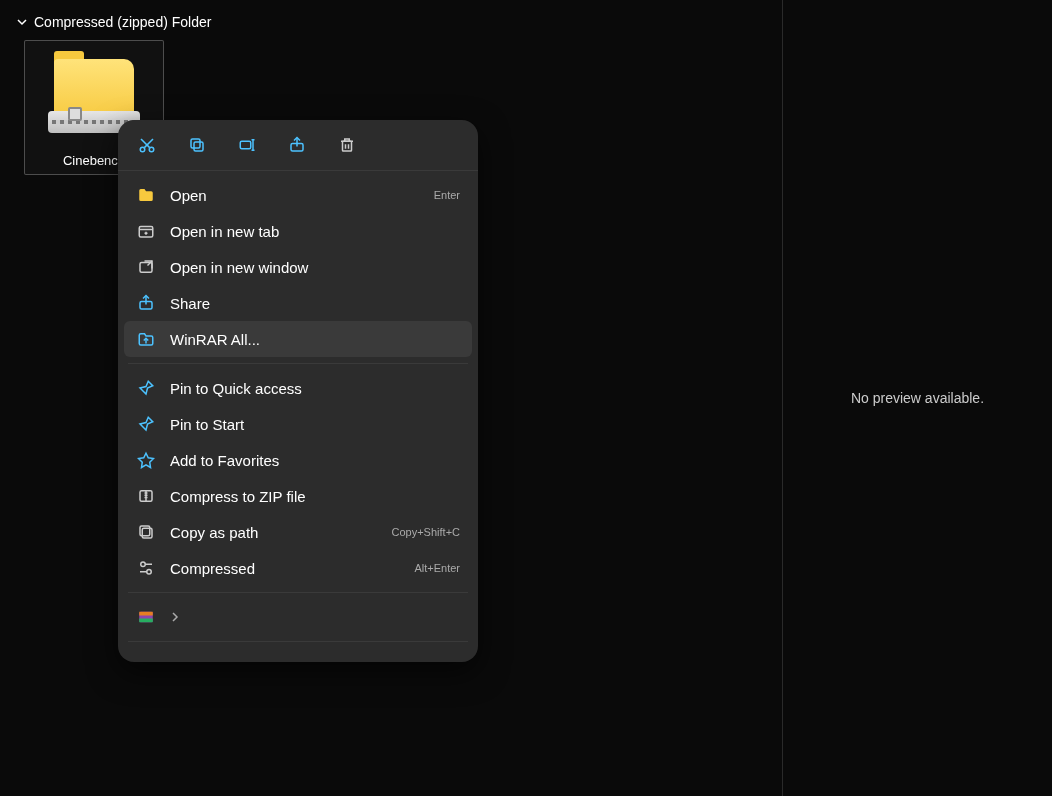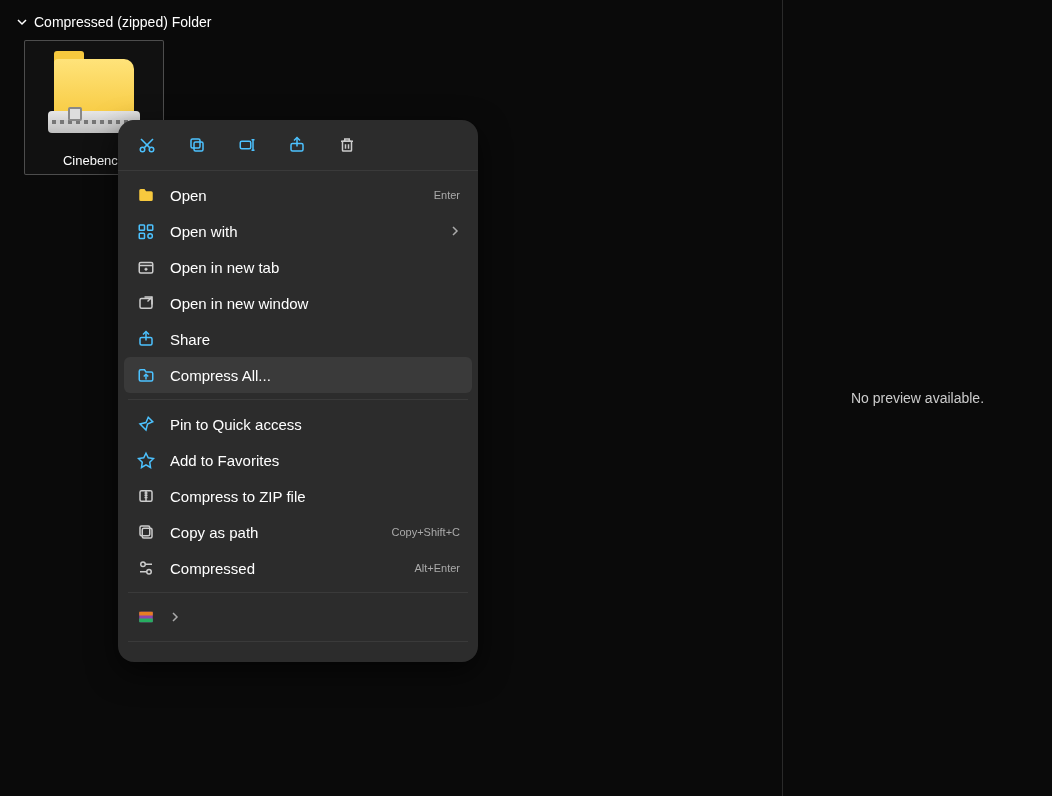--- a/index.html
+++ b/index.html
@@ -214,36 +214,20 @@
           <div class="menu-item">
             <span class="mi-icon">
               <svg width="18" height="18" viewBox="0 0 24 24">
                 <path fill="#f7c93e" d="M3 6a2 2 0 0 1 2-2h5l2 3h7a2 2 0 0 1 2 2v9a2 2 0 0 1-2 2H5a2 2 0 0 1-2-2z"></path>
               </svg>
             </span>
             <span class="mi-label">Open</span>
             <span class="mi-accel">Enter</span>
           </div>
           <div class="menu-item">
-            <span class="mi-icon">
-              <svg width="18" height="18" viewBox="0 0 24 24" fill="none" stroke="#4cc2ff" stroke-width="2">
-                <rect x="3" y="4" width="7" height="7" rx="1"></rect>
-                <rect x="14" y="4" width="7" height="7" rx="1"></rect>
-                <rect x="3" y="15" width="7" height="7" rx="1"></rect>
-                <circle cx="17.5" cy="18.5" r="3"></circle>
-              </svg>
-            </span>
-            <span class="mi-label">Open with</span>
-            <span class="mi-chev">
-              <svg width="10" height="10" viewBox="0 0 10 10">
-                <path d="M3 1 L7 5 L3 9" stroke="#aaa" stroke-width="1.5" fill="none"></path>
-              </svg>
-            </span>
-          </div>
-          <div class="menu-item">
             <span class="mi-icon neutral">
               <svg width="18" height="18" viewBox="0 0 24 24" fill="none" stroke="#cccccc" stroke-width="2">
                 <rect x="3" y="6" width="18" height="14" rx="2"></rect>
                 <path d="M3 10 L21 10"></path>
                 <path d="M12 13 L12 17 M10 15 L14 15"></path>
               </svg>
             </span>
             <span class="mi-label">Open in new tab</span>
           </div>
           <div class="menu-item">
@@ -267,30 +251,38 @@
             <span class="mi-label">Share</span>
           </div>
           <div class="menu-item highlight">
             <span class="mi-icon">
               <svg width="18" height="18" viewBox="0 0 24 24" fill="none" stroke="#4cc2ff" stroke-width="2">
                 <path d="M3 7a2 2 0 0 1 2-2h5l2 3h7a2 2 0 0 1 2 2v8a2 2 0 0 1-2 2H5a2 2 0 0 1-2-2z"></path>
                 <path d="M12 18 L12 11"></path>
                 <path d="M9 14 L12 11 L15 14"></path>
               </svg>
             </span>
-            <span class="mi-label">Compress All...</span>
+            <span class="mi-label">WinRAR All...</span>
           </div>
           <div class="menu-sep"></div>
           <div class="menu-item">
             <span class="mi-icon">
               <svg width="18" height="18" viewBox="0 0 24 24" fill="none" stroke="#4cc2ff" stroke-width="2">
                 <path d="M15 3 L21 9 L14 12 L12 20 L4 12 L12 10z"></path>
               </svg>
             </span>
             <span class="mi-label">Pin to Quick access</span>
+          </div>
+          <div class="menu-item">
+            <span class="mi-icon">
+              <svg width="18" height="18" viewBox="0 0 24 24" fill="none" stroke="#4cc2ff" stroke-width="2">
+                <path d="M15 3 L21 9 L14 12 L12 20 L4 12 L12 10z"></path>
+              </svg>
+            </span>
+            <span class="mi-label">Pin to Start</span>
           </div>
           <div class="menu-item">
             <span class="mi-icon">
               <svg width="18" height="18" viewBox="0 0 24 24" fill="none" stroke="#4cc2ff" stroke-width="2">
                 <path d="M12 3 L15 9 L22 10 L17 15 L18 22 L12 18.5 L6 22 L7 15 L2 10 L9 9z"></path>
               </svg>
             </span>
             <span class="mi-label">Add to Favorites</span>
           </div>
           <div class="menu-item">

